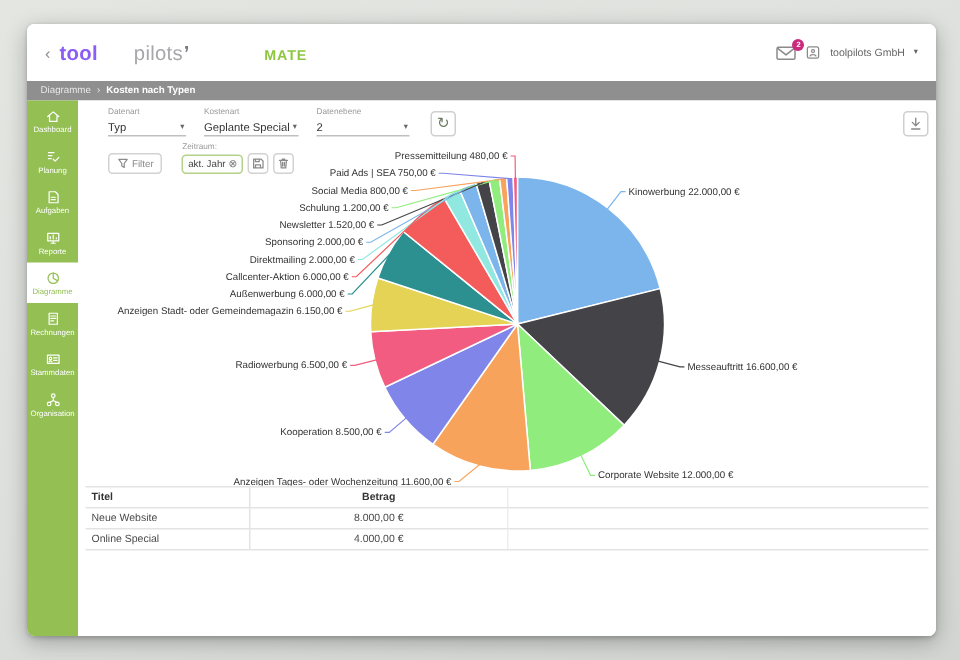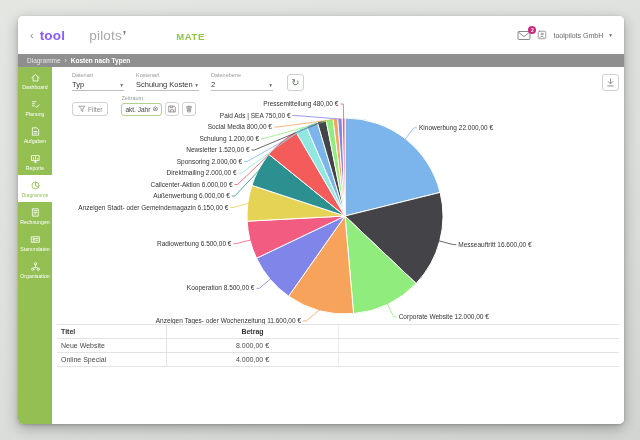--- a/index.html
+++ b/index.html
@@ -190,21 +190,21 @@
         <div class="field f1">
           <div class="f-label">Datenart</div>
           <div class="f-control">
               <span>Typ</span>
               <span class="caret-sm">▾</span>
             </div>
         </div>
         <div class="field f2">
           <div class="f-label">Kostenart</div>
           <div class="f-control">
-              <span>Schulung Kosten</span>
+              <span>Geplante Special</span>
               <span class="caret-sm">▾</span>
             </div>
         </div>
         <div class="field f3">
           <div class="f-label">Datenebene</div>
           <div class="f-control">
               <span>2</span>
               <span class="caret-sm">▾</span>
             </div>
         </div>

